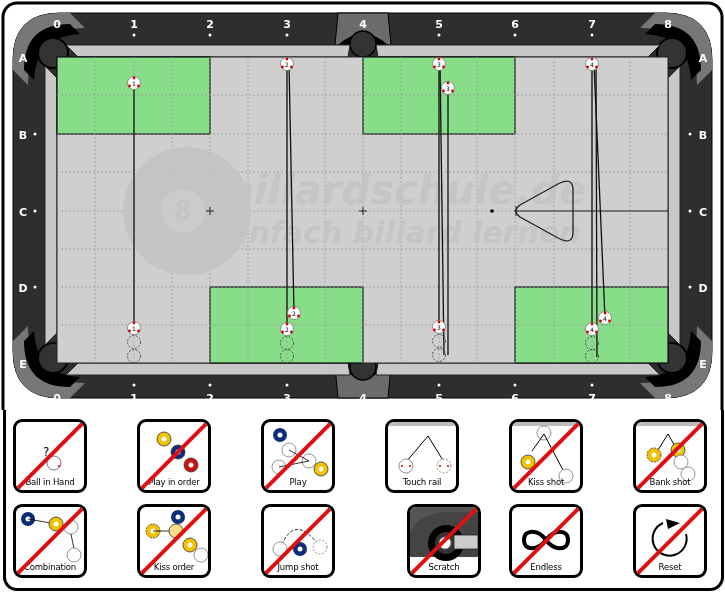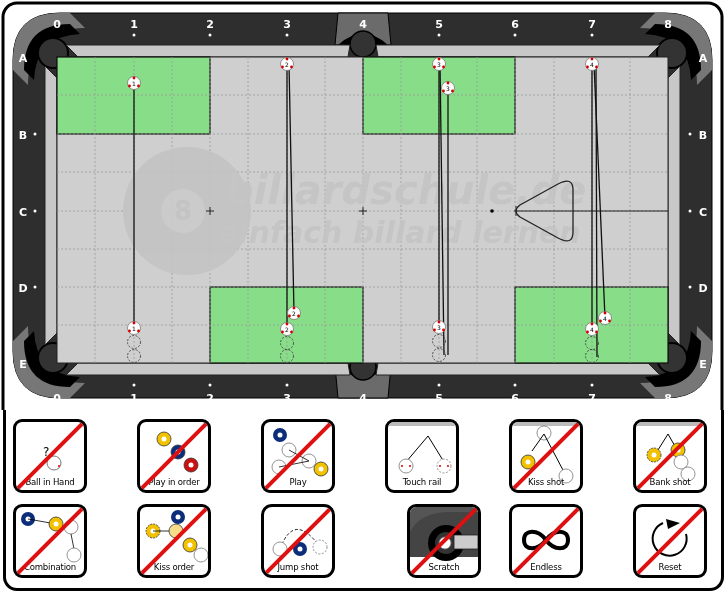--- a/index.html
+++ b/index.html
@@ -392,21 +392,21 @@
       <circle cx="50" cy="38" r="7" fill="#f2c200" stroke="#333" stroke-width="0.8"></circle>
         <circle cx="50" cy="38" r="2.5" fill="#fff"></circle>
       <circle cx="61" cy="48" r="7" fill="#fff" stroke="#777" stroke-width="0.8"></circle>
     </svg>
     <div class="lbl">Kiss order</div>
     <svg class="strike" width="68" height="68">
         <line x1="0" y1="68" x2="68" y2="0" stroke="#dd1111" stroke-width="4"></line>
       </svg>
   </div>
 
-  <div class="card" style="left:261px;top:504px;border-radius:11px;">
+  <div class="card" style="left:261px;top:504px;">
     <svg width="68" height="68">
       <path d="M16,42 Q30,4 56,40" fill="none" stroke="#000" stroke-width="0.9" stroke-dasharray="3,2"></path>
       <circle cx="16" cy="42" r="7" fill="#fff" stroke="#777" stroke-width="0.8"></circle>
       <circle cx="36" cy="42" r="7" fill="#0b2d7a"></circle>
         <circle cx="36" cy="42" r="2.5" fill="#fff"></circle>
       <circle cx="56" cy="40" r="7" fill="#fff" stroke="#777" stroke-width="0.8" stroke-dasharray="2,1.5"></circle>
     </svg>
     <div class="lbl">Jump shot</div>
     <svg class="strike" width="68" height="68">
         <line x1="0" y1="68" x2="68" y2="0" stroke="#dd1111" stroke-width="4"></line>

